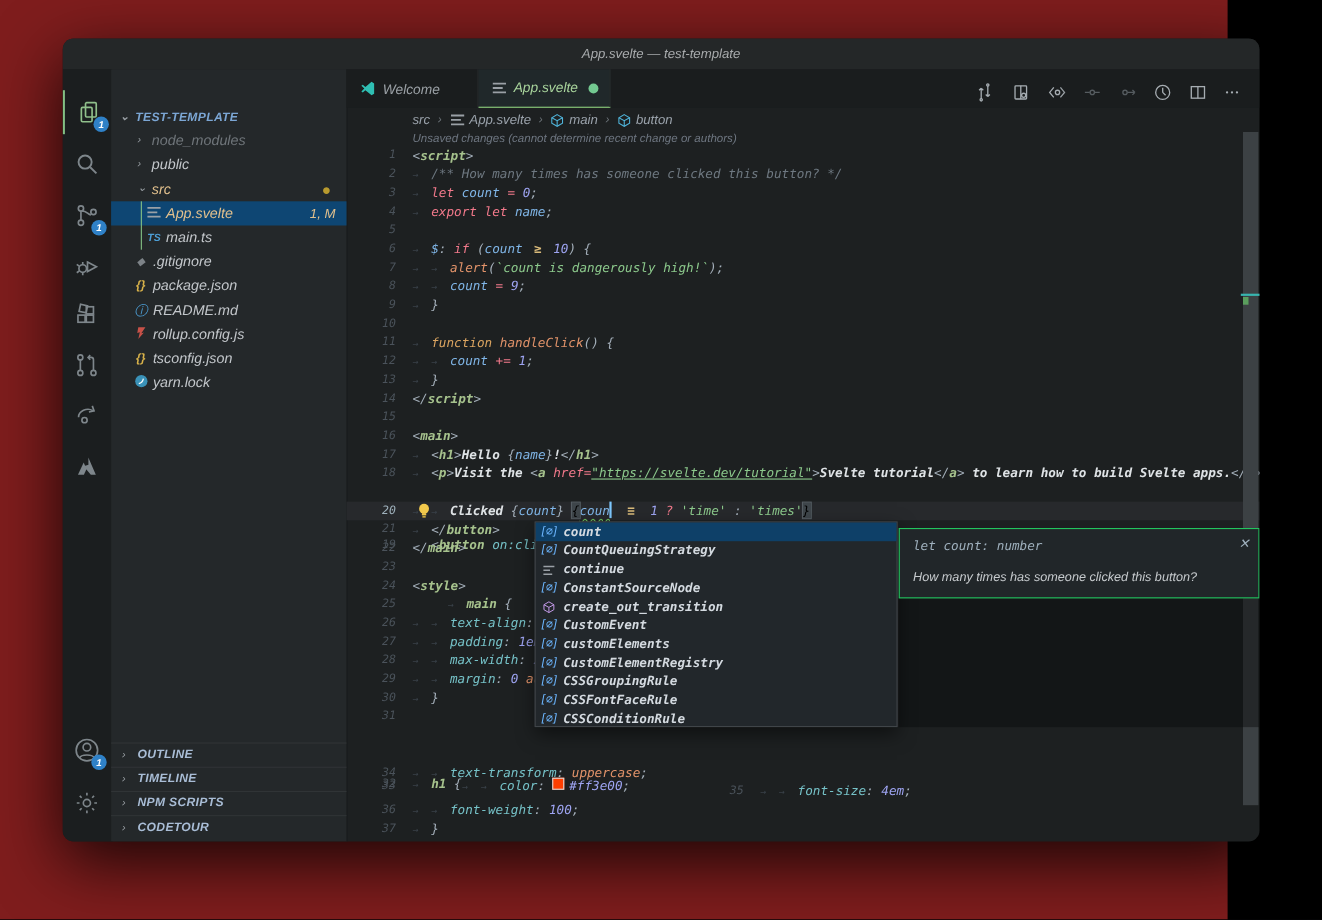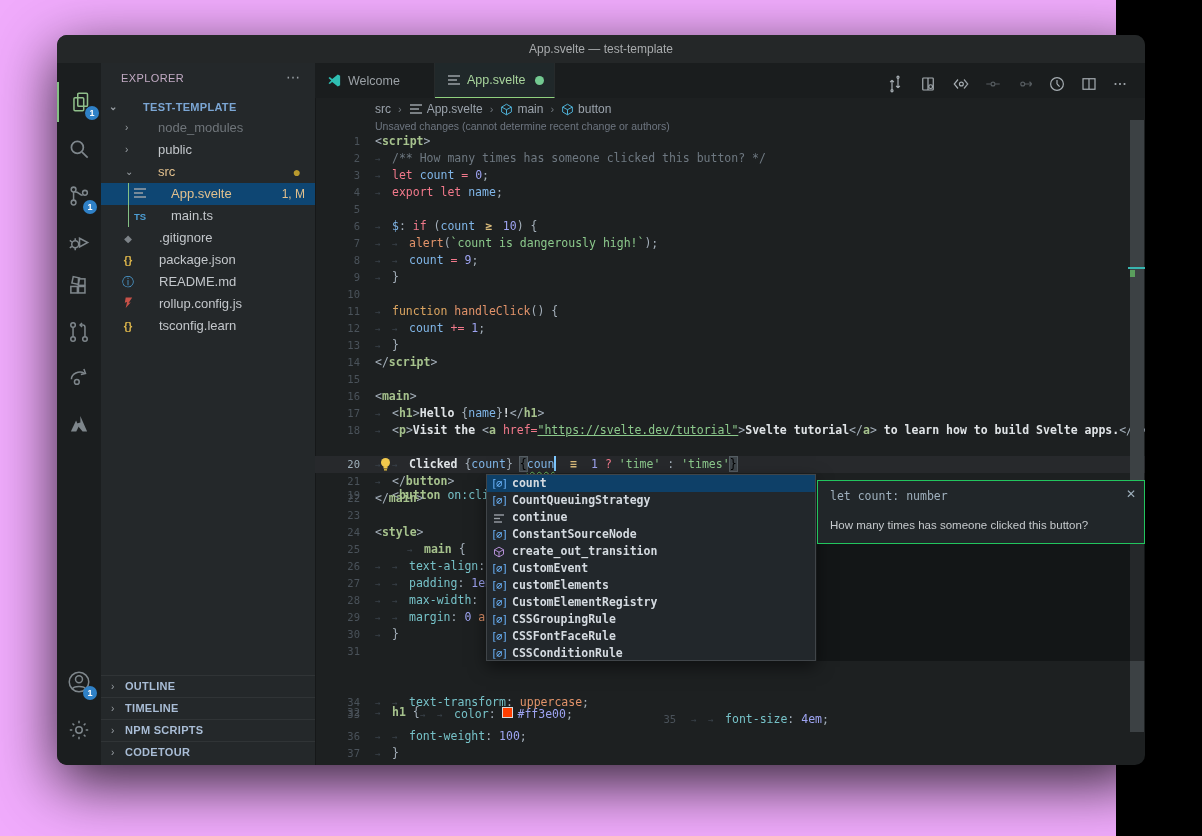--- a/index.html
+++ b/index.html
@@ -1,38 +1,38 @@
 <!DOCTYPE html>
 <html><head>
 <meta charset="utf-8">
 <style>
   html,body{margin:0;padding:0;background:#000;width:1202px;height:836px;overflow:hidden;
     font-family:"Liberation Sans",sans-serif;-webkit-font-smoothing:antialiased;}
-  #stage{position:relative;width:1116px;height:836px;background:#f0abfc;}
+  #stage{position:relative;width:1116px;height:836px;background:#7f1d1d;font-style:italic;}
   #win{position:absolute;left:57px;top:35px;width:1088px;height:730px;background:#1d2021;
     border-radius:10px;overflow:hidden;box-shadow:0 18px 60px rgba(0,0,0,.8);}
   
   #titlebar{position:absolute;left:0;top:0;width:1088px;height:28px;background:#242728;}
   .tl{position:absolute;top:43px;width:12px;height:12px;border-radius:50%;}
   #title-text{position:absolute;left:0;top:7px;width:1088px;text-align:center;font-size:12px;color:#a8abad;}
   
   #activitybar{position:absolute;left:0;top:28px;width:44px;height:702px;background:#1b1e1f;border-right:1px solid #161819;}
   .act{position:absolute;left:0;width:44px;height:40px;display:flex;align-items:center;justify-content:center;color:#7e868b;}
   .act.active{color:#90c08b;border-left:2px solid #84c084;}
   .act svg{display:block;}
   .badge{position:absolute;right:4px;bottom:2px;min-width:14px;height:14px;border-radius:8px;background:#2f81c7;
     color:#fff;font-size:9px;line-height:14px;text-align:center;font-weight:bold;padding:0 2px;box-sizing:border-box;}
   
   #sidebar{position:absolute;left:44px;top:28px;width:214px;height:702px;background:#24282a;border-right:1px solid #161819;}
   #sb-header{position:absolute;left:0;top:6px;width:214px;height:20px;}
   #sb-title{position:absolute;left:20px;top:3px;font-size:11px;letter-spacing:.4px;color:#c2abc4;}
   #sb-more{position:absolute;right:14px;top:0px;color:#9aa0a5;font-size:14px;letter-spacing:1px;}
   .trow{position:absolute;left:0;width:214px;height:22px;font-size:13px;color:#c3c7cb;line-height:22px;white-space:nowrap;}
   .trow .chev{position:absolute;font-size:10px;color:#9aa0a5;top:0;}
-  .trow .lbl{position:absolute;top:0;margin-left:20px;}
+  .trow .lbl{position:absolute;top:0;}
   .trow.sel{background:#0e4673;}
   .trow .rbadge{position:absolute;right:10px;top:0;font-size:12px;}
   .ticon{position:absolute;top:3px;width:16px;height:16px;font-size:11px;line-height:16px;text-align:center;}
   .guide-green{position:absolute;left:27px;width:1px;background:#84c084;}
   .bsec{position:absolute;left:0;width:214px;height:22px;border-top:1px solid #303436;}
   .bsec .chev{position:absolute;left:10px;top:5px;font-size:10px;color:#9aa0a5;}
   .bsec .lbl{position:absolute;left:24px;top:4px;font-size:11px;font-weight:bold;letter-spacing:.3px;color:#a9bdd6;}
   
   #tabbar{position:absolute;left:258px;top:28px;width:830px;height:35px;background:#1a1d1e;}
   .tab{position:absolute;top:0;height:35px;width:120px;box-sizing:border-box;border-right:1px solid #262a2b;
@@ -171,24 +171,20 @@
           <div class="badge">1</div>
         </div>
         <div class="act" style="top: 647px;">
           <svg width="26" height="26" viewBox="0 0 24 24" fill="none" stroke="currentColor" stroke-width="1.4">
             <circle cx="12" cy="12" r="3"></circle>
             <path d="M12 3.5v2.3M12 18.2v2.3M3.5 12h2.3M18.2 12h2.3M6 6l1.6 1.6M16.4 16.4 18 18M18 6l-1.6 1.6M7.6 16.4 6 18"></path>
           </svg>
         </div>
       </div>
       <div id="sidebar">
-        <div id="sb-header">
-          <div id="sb-title">EXPLORER</div>
-          <div id="sb-more">⋯</div>
-        </div>
         <div class="trow" style="top: 33px; font-weight: bold; font-size: 11px; color: rgb(123, 166, 212); letter-spacing: 0.3px;">
           <span class="chev" style="left: 8px;">⌄</span>
           <span class="lbl" style="left: 22px;">TEST-TEMPLATE</span>
         </div>
         <div class="trow" style="top: 54px;">
           <span class="chev" style="left: 24px;">›</span>
           <span class="lbl" style="left: 37px; color: rgb(111, 117, 122);">node_modules</span>
         </div>
         <div class="trow" style="top: 76px;">
           <span class="chev" style="left: 24px;">›</span>
@@ -227,21 +223,28 @@
           <span class="lbl" style="left: 38px;">README.md</span>
         </div>
         <div class="trow" style="top: 230px;">
           <span class="ticon" style="left: 19px;"><svg width="13" height="13" viewBox="0 0 14 14">
               <path d="M4 1.5h7l-4 6 2.5-.8L4 13l1.5-6.5-2.5.8z" fill="#c75148"></path>
             </svg></span>
           <span class="lbl" style="left: 38px;">rollup.config.js</span>
         </div>
         <div class="trow" style="top: 252px;">
           <span class="ticon" style="left: 19px;"><span style="color:#d8b24a;font-weight:bold;font-size:11px;">{}</span></span>
-          <span class="lbl" style="left: 38px;">tsconfig.learn</span>
+          <span class="lbl" style="left: 38px;">tsconfig.json</span>
+        </div>
+        <div class="trow" style="top: 274px;">
+          <span class="ticon" style="left: 19px;"><svg width="13" height="13" viewBox="0 0 14 14">
+              <circle cx="7" cy="7" r="6" fill="#3a92b8"></circle>
+              <path d="M4.5 9.5c2-.5 4-2.5 4.5-5" stroke="#fff" stroke-width="1.2" fill="none"></path>
+            </svg></span>
+          <span class="lbl" style="left: 38px;">yarn.lock</span>
         </div>
         <div class="guide-green" style="top: 120px; height: 44px;"></div>
         <div class="bsec" style="top: 612px;">
           <span class="chev">›</span>
           <span class="lbl">OUTLINE</span>
         </div>
         <div class="bsec" style="top: 634px;">
           <span class="chev">›</span>
           <span class="lbl">TIMELINE</span>
         </div>

